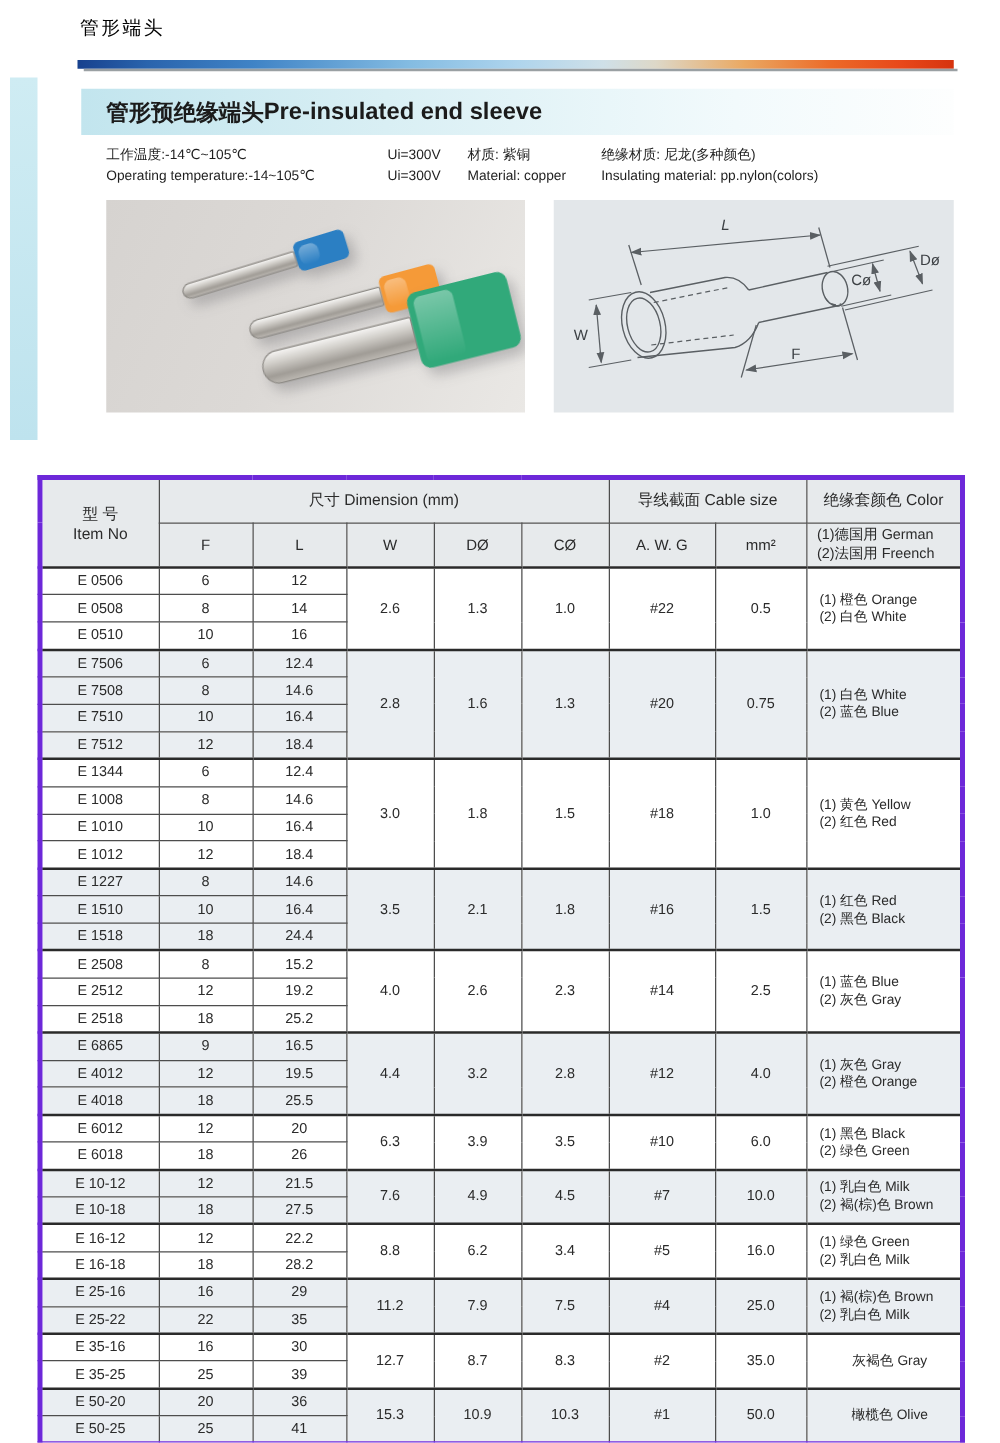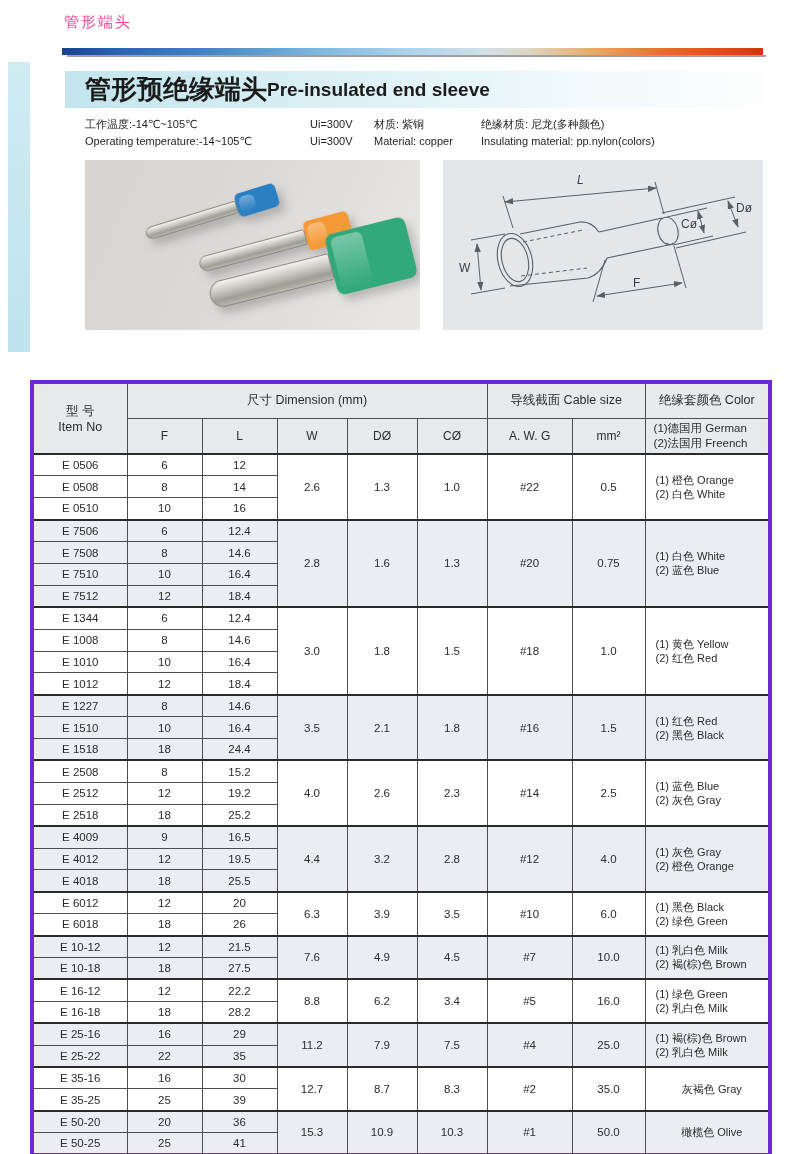--- a/index.html
+++ b/index.html
@@ -2,34 +2,34 @@
 <html><head>
 <meta charset="utf-8">
 <style>
   * { margin:0; padding:0; box-sizing:border-box; }
   html,body { width:800px; }
   body {
     width:800px; height:1154px; position:relative; background:#ffffff;
     font-family:"Liberation Sans","DejaVu Sans",sans-serif; color:#222;
     overflow:hidden;
   }
-  .page-title { position:absolute; left:64px; top:13px; font-size:15px; letter-spacing:2px; color:#ec4899; }
+  .page-title { position:absolute; left:64px; top:13px; font-size:15px; letter-spacing:2px; color:#000000; }
   .grad-bar {
     position:absolute; left:62px; top:48px; width:701px; height:7px;
     background:linear-gradient(to right,#17418e 0%,#2a64ad 8%,#3f83c6 20%,#84bce2 38%,#aed4ed 50%,#cfe0e8 60%,#ddd8c8 66%,#eaa963 76%,#ec6a28 86%,#e8481a 94%,#d6330e 100%);
   }
   .grad-bar-shadow { position:absolute; left:67px; top:55px; width:699px; height:2px; background:#9aa0a3; }
   .side-strip { position:absolute; left:8px; top:62px; width:22px; height:290px;
     background:linear-gradient(#cfecf3,#bee3ee); }
   .title-box {
     position:absolute; left:65px; top:71px; width:698px; height:37px;
     background:linear-gradient(to right,#c2e5ee 0%,#d9eff4 35%,#f2fafc 75%,#fdfefe 100%);
     display:flex; align-items:center; padding-left:20px;
   }
-  .title-box .t-cn { font-size:26px; font-weight:bold; color:#1b1b1b; }
+  .title-box .t-cn { font-size:18px; font-weight:bold; color:#1b1b1b; }
   .title-box .t-en { font-size:19px; font-weight:bold; color:#1b1b1b; margin-left:0; }
   .specs { position:absolute; left:85px; top:116px; width:690px; display:flex; font-size:11px; line-height:17px; color:#1f1f1f; }
   .spec-col div { white-space:nowrap; }
   .spec-1 { width:225px; } .spec-2 { width:64px; } .spec-3 { width:107px; } .spec-4 { flex:1; }
   .photo {
     position:absolute; left:85px; top:160px; width:335px; height:170px; overflow:hidden;
     background:linear-gradient(115deg,#d6d3d0 0%,#dcd9d6 45%,#eae8e5 100%);
   }
   .ferrule { position:absolute; display:flex; align-items:center; filter:drop-shadow(4px 7px 5px rgba(60,60,70,.28)); }
   .f-metal { background:linear-gradient(#f4f3f1 0%,#cfccc7 35%,#a09c96 75%,#bab6b0 100%); border:0.5px solid #8d8a85; }
@@ -325,21 +325,21 @@
         <td>E 2512</td>
         <td>12</td>
         <td>19.2</td>
       </tr>
       <tr>
         <td>E 2518</td>
         <td>18</td>
         <td>25.2</td>
       </tr>
       <tr class="group-start tint">
-        <td>E 4009</td>
+        <td>E 6865</td>
         <td>9</td>
         <td>16.5</td>
         <td rowspan="3">4.4</td>
         <td rowspan="3">3.2</td>
         <td rowspan="3">2.8</td>
         <td rowspan="3">#12</td>
         <td rowspan="3">4.0</td>
         <td rowspan="3" class="color-cell">
           <div>(1) 灰色 Gray</div>
           <div>(2) 橙色 Orange</div>

